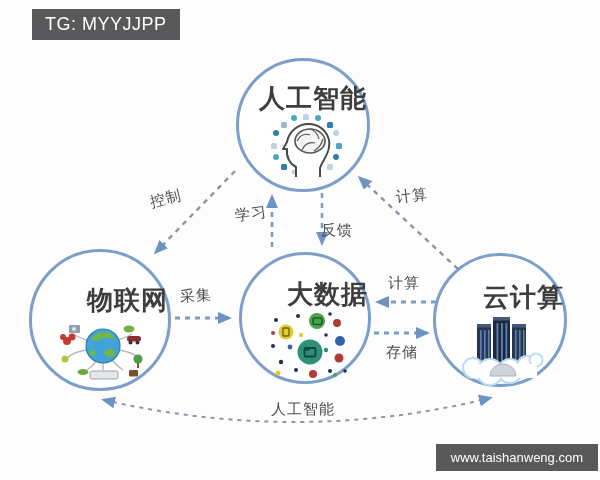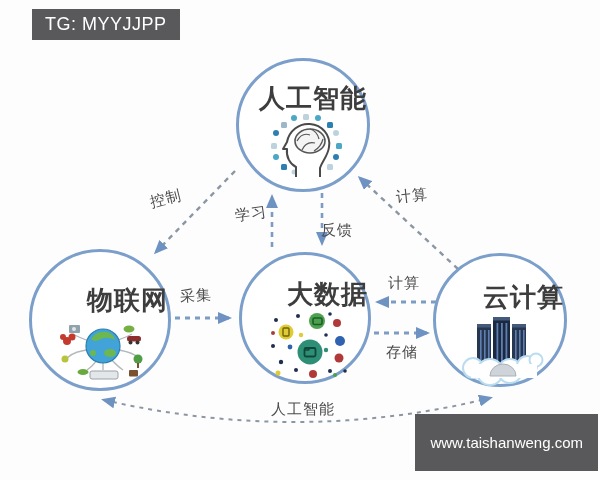--- a/index.html
+++ b/index.html
@@ -46,21 +46,21 @@
   .lbl-compute-bd{left:404px;top:283px;}
   .lbl-store{left:402px;top:352px;}
   .lbl-interlink{left:303px;top:409px;}
 
   
   .badge{
     position:absolute;background:#59595b;color:#ffffff;
     font-family:"Liberation Sans","DejaVu Sans",sans-serif;white-space:nowrap;
   }
   .badge-top{left:10px;top:9px;font-size:18px;padding:5px 13px;letter-spacing:0.5px;margin-left:22px;}
-  .badge-bottom{right:2px;bottom:9px;font-size:15px;padding:20px 15px;}
+  .badge-bottom{right:2px;bottom:9px;font-size:13px;padding:6px 15px;}
 </style>
 </head>
 <body>
 
 <div class="stage">
 
   <svg class="arrows" viewBox="0 0 600 480">
     <defs>
       <marker id="ah" markerUnits="userSpaceOnUse" markerWidth="14" markerHeight="12" refX="11" refY="6" orient="auto">
         <path d="M0,0 L14,6 L0,12 Z" fill="#6e93c2"></path>

